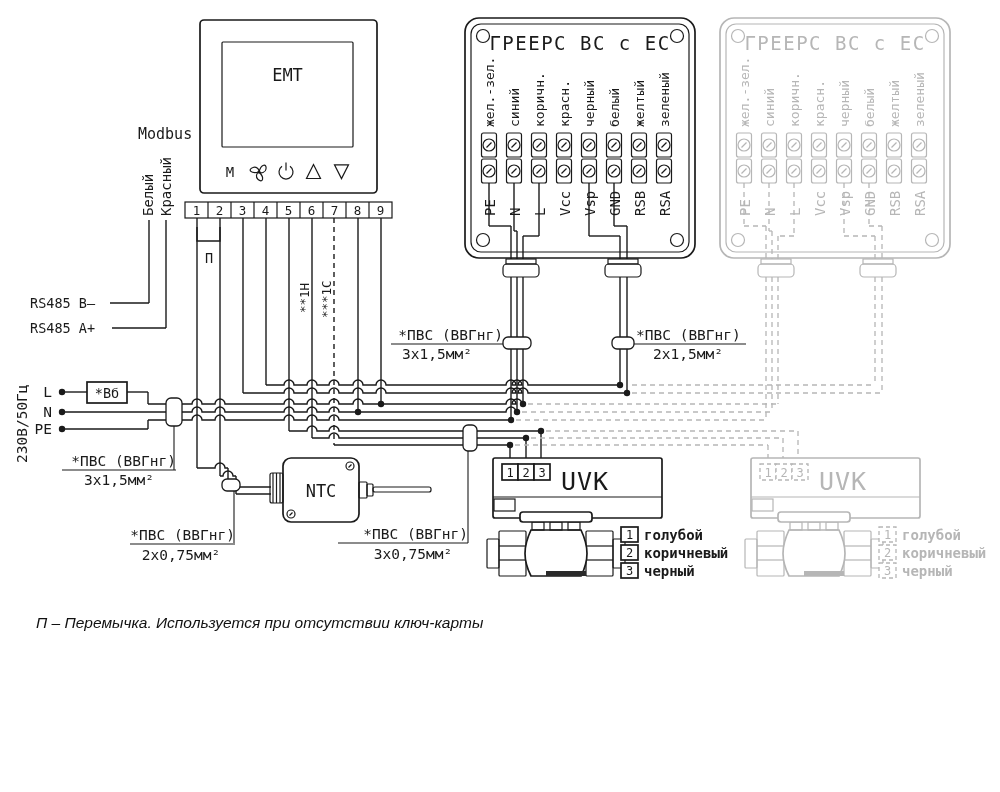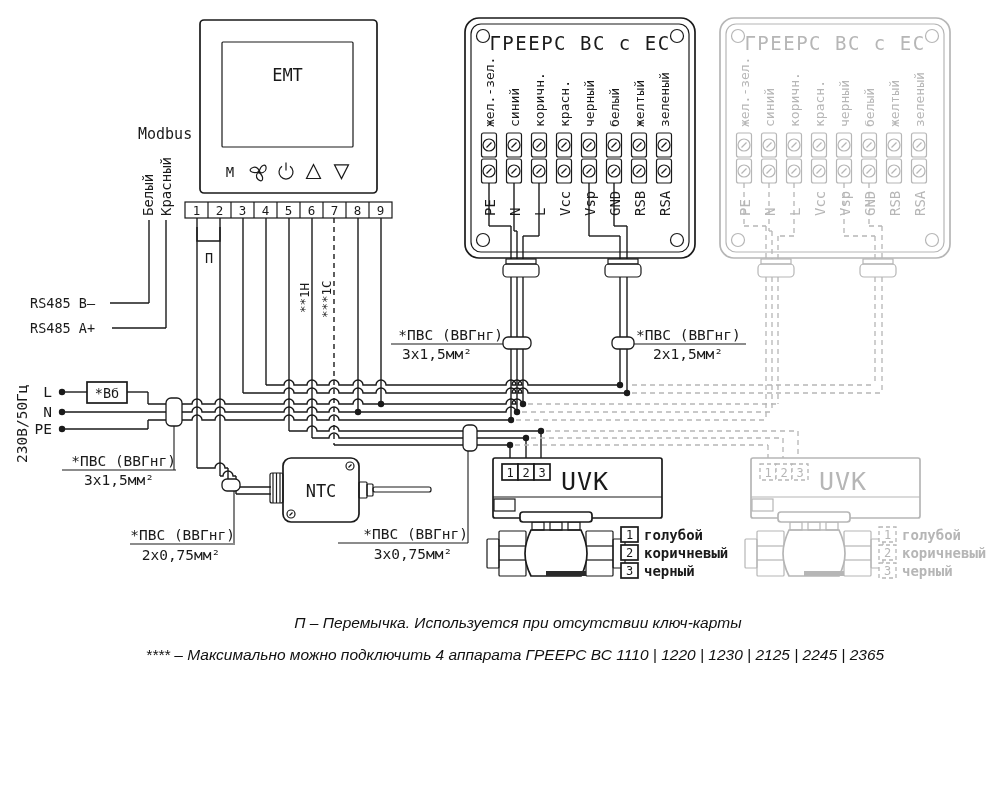--- a/index.html
+++ b/index.html
@@ -18,21 +18,21 @@
   .gbox2{stroke:#b6b6b6;stroke-width:1.2;fill:none;}
   .gboxd{stroke:#b6b6b6;stroke-width:1.3;fill:#fff;stroke-dasharray:4 3;}
   .mk{stroke:#1a1a1a;stroke-width:1.3;fill:#fff;}
   .dot{fill:#1a1a1a;stroke:none;}
   .fillb{fill:#2a2a2a;stroke:none;}
   .fillg{fill:#b6b6b6;stroke:none;}
   text.t{font-family:"DejaVu Sans Mono",monospace;fill:#1a1a1a;}
   text.gt{fill:#b6b6b6;}
   text.bold{font-weight:bold;}
   
-  .notes{position:absolute;left:0;top:602px;width:1000px;text-align:center;}
+  .notes{position:absolute;left:0;top:602px;width:1000px;}
   .notes p{font:italic 15.5px/1.42 "Liberation Sans",sans-serif;color:#111;margin:0;}
   .n1{margin:10px 0 0 36px !important;}
   .n2{margin:16px 14px 0 12px !important;text-indent:28px;}
   .n3{margin:12px 0 0 34px !important;}
   .n4{margin:10px 0 0 32px !important;}
   .n5{margin:10px 0 0 30px !important;}
 </style>
 </head>
 <body>
 
@@ -454,14 +454,13 @@
         <text x="30" y="308" class="t" font-size="13.5" text-anchor="start">RS485 B–</text>
         <text x="30" y="333" class="t" font-size="13.5" text-anchor="start">RS485 A+</text>
         <text x="309" y="313" class="t" font-size="12.5" text-anchor="start" transform="rotate(-90 309 313)">**1Н</text>
         <text x="331" y="318" class="t" font-size="12.5" text-anchor="start" transform="rotate(-90 331 318)">***1С</text>
       </g>
     </svg>
 </div>
 
 <div class="notes">
   <p class="n1">П – Перемычка. Используется при отсутствии ключ-карты</p>
-  <p class="n5">**** – Максимально можно подключить 4 аппарата ГРЕЕРС ВС 1110 | 1220 | 1230 | 2125 | 2245 | 2365</p>
 </div>
 
 </body></html>

